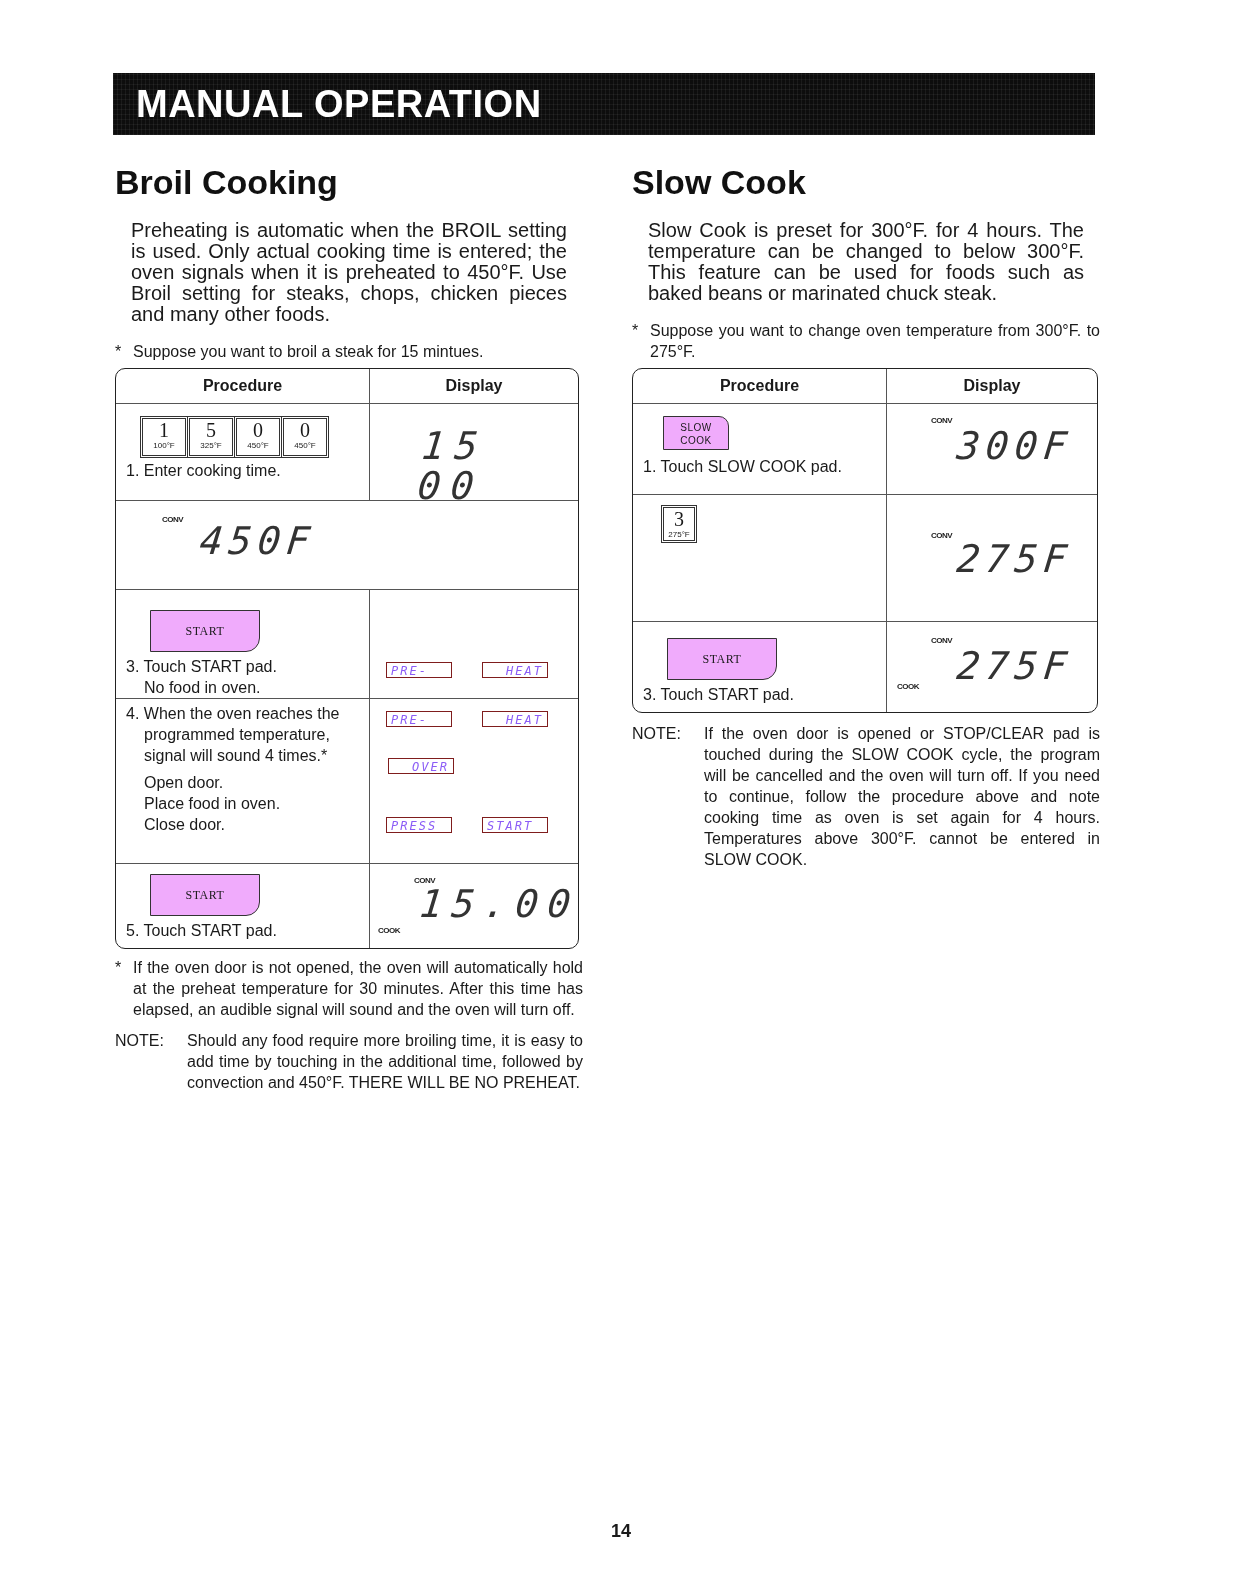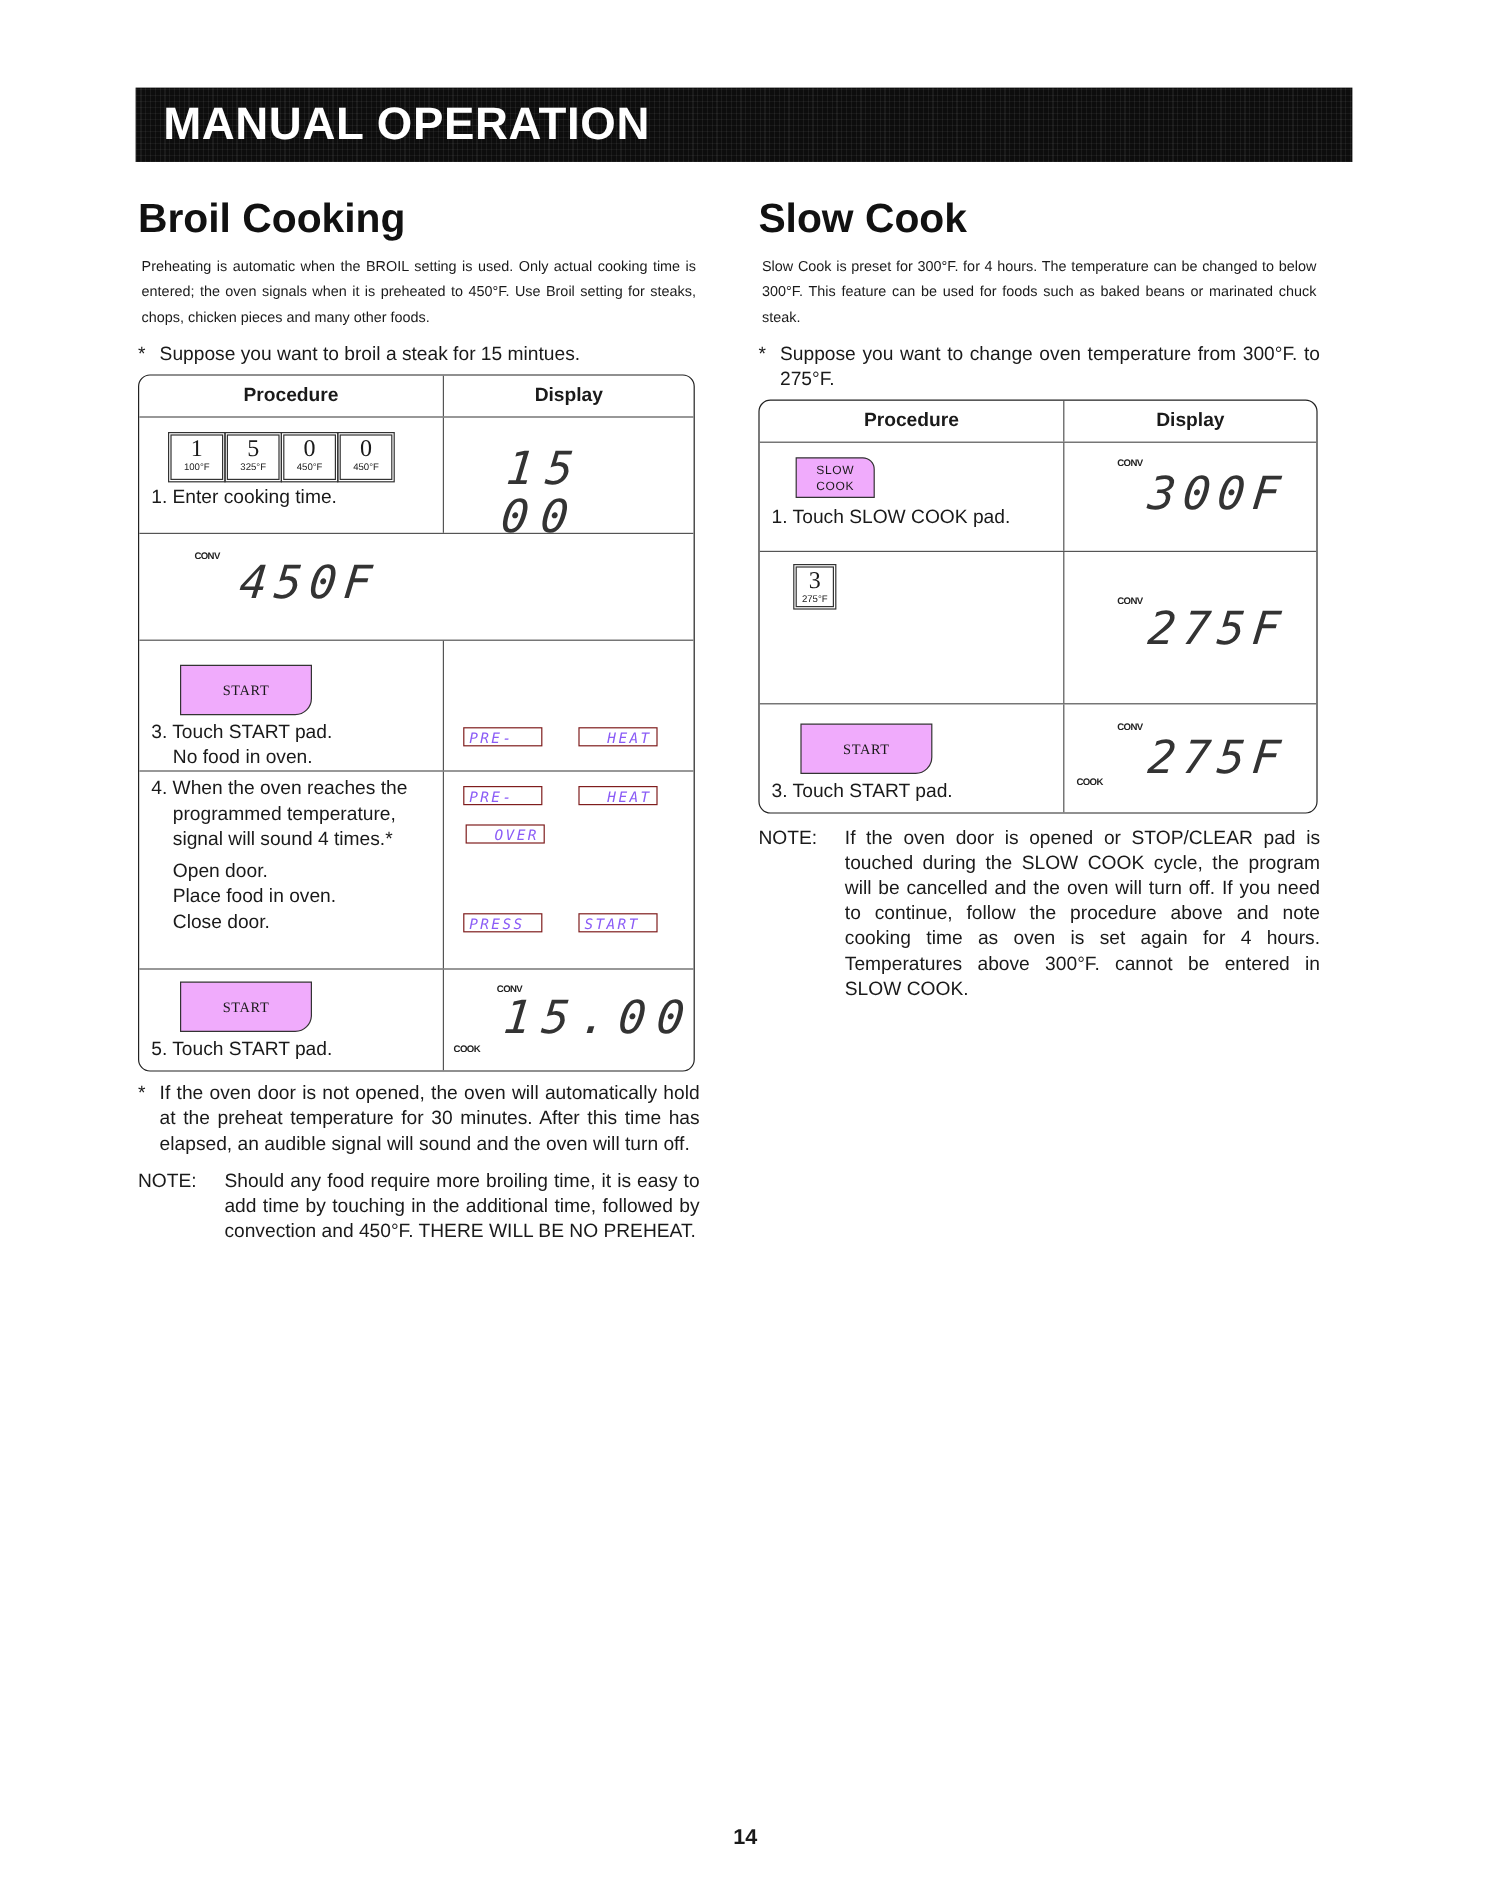--- a/index.html
+++ b/index.html
@@ -5,34 +5,33 @@
   html, body { margin: 0; padding: 0; background: #ffffff; }
   body {
     width: 1244px; height: 1584px; position: relative; overflow: hidden;
     font-family: "Liberation Sans", sans-serif; color: #1a1a1a;
   }
   .banner {
     position: absolute; left: 113px; top: 73px; width: 982px; height: 62px;
     background: #0d0d0d;
     background-image: repeating-linear-gradient(90deg, rgba(255,255,255,0.06) 0 1px, transparent 1px 4px),
                       repeating-linear-gradient(0deg, rgba(255,255,255,0.05) 0 1px, transparent 1px 5px);
-    padding-left: 32px;
   }
   .banner-title {
     position: absolute; left: 23px; top: 8px; color: #fff;
     font-family: "Liberation Sans", sans-serif; font-weight: bold; font-size: 38px;
     letter-spacing: 0.5px; line-height: 46px;
   }
   .col { position: absolute; top: 160px; width: 468px; }
   .col-left { left: 115px; }
   .col-right { left: 632px; }
   h2 {
     margin: 0 0 8px 0; font-size: 34px; font-weight: bold; line-height: 44px; color: #111;
   }
-  p.body { margin: 3px; font-size: 12px; line-height: 21px; text-align: justify; }
+  p.body { margin: 16px; font-size: 20px; line-height: 21px; text-align: justify; }
   .bullet { position: relative; padding-left: 18px; font-size: 16px; line-height: 21px; margin-top: 10px; text-align: justify; }
   .bullet .star { position: absolute; left: 0; top: 0; }
   .proc-table {
     margin-top: 6px; border: 1.5px solid #222; border-radius: 10px; overflow: hidden;
     width: 462px;
   }
   .row { display: flex; border-top: 1px solid #555; }
   .row:first-child { border-top: none; }
   .cell-proc { width: 254px; border-right: 1px solid #555; padding: 6px 10px; box-sizing: border-box; position: relative; }
   .cell-disp { flex: 1; padding: 6px 8px; box-sizing: border-box; position: relative; }
@@ -137,21 +136,21 @@
     <div class="row" style="height:164px;">
       <div class="cell-proc" style="padding-top:4px;">
         <div class="step" style="padding-left:18px; text-indent:-18px;">4. When the oven reaches the programmed temperature, signal will sound 4 times.*</div>
         <div class="step" style="padding-left:18px; margin-top:6px;">Open door.</div>
         <div class="step" style="padding-left:18px;">Place food in oven.</div>
         <div class="step" style="padding-left:18px;">Close door.</div>
       </div>
       <div class="cell-disp">
         <span class="lcd" style="position:absolute; left:16px; top:12px;">PRE-</span>
         <span class="lcd right" style="position:absolute; left:112px; top:12px;">HEAT</span>
-        <span class="lcd right" style="position:absolute; left:18px; top:44px;">OVER</span>
+        <span class="lcd right" style="position:absolute; left:18px; top:59px;">OVER</span>
         <span class="lcd" style="position:absolute; left:16px; top:118px;">PRESS</span>
         <span class="lcd" style="position:absolute; left:112px; top:118px;">START</span>
       </div>
     </div>
 
     <div class="row" style="height:84px;">
       <div class="cell-proc">
         <div class="pad pad-start" style="margin-top:4px;">START</div>
         <div class="step">5. Touch START pad.</div>
       </div>

